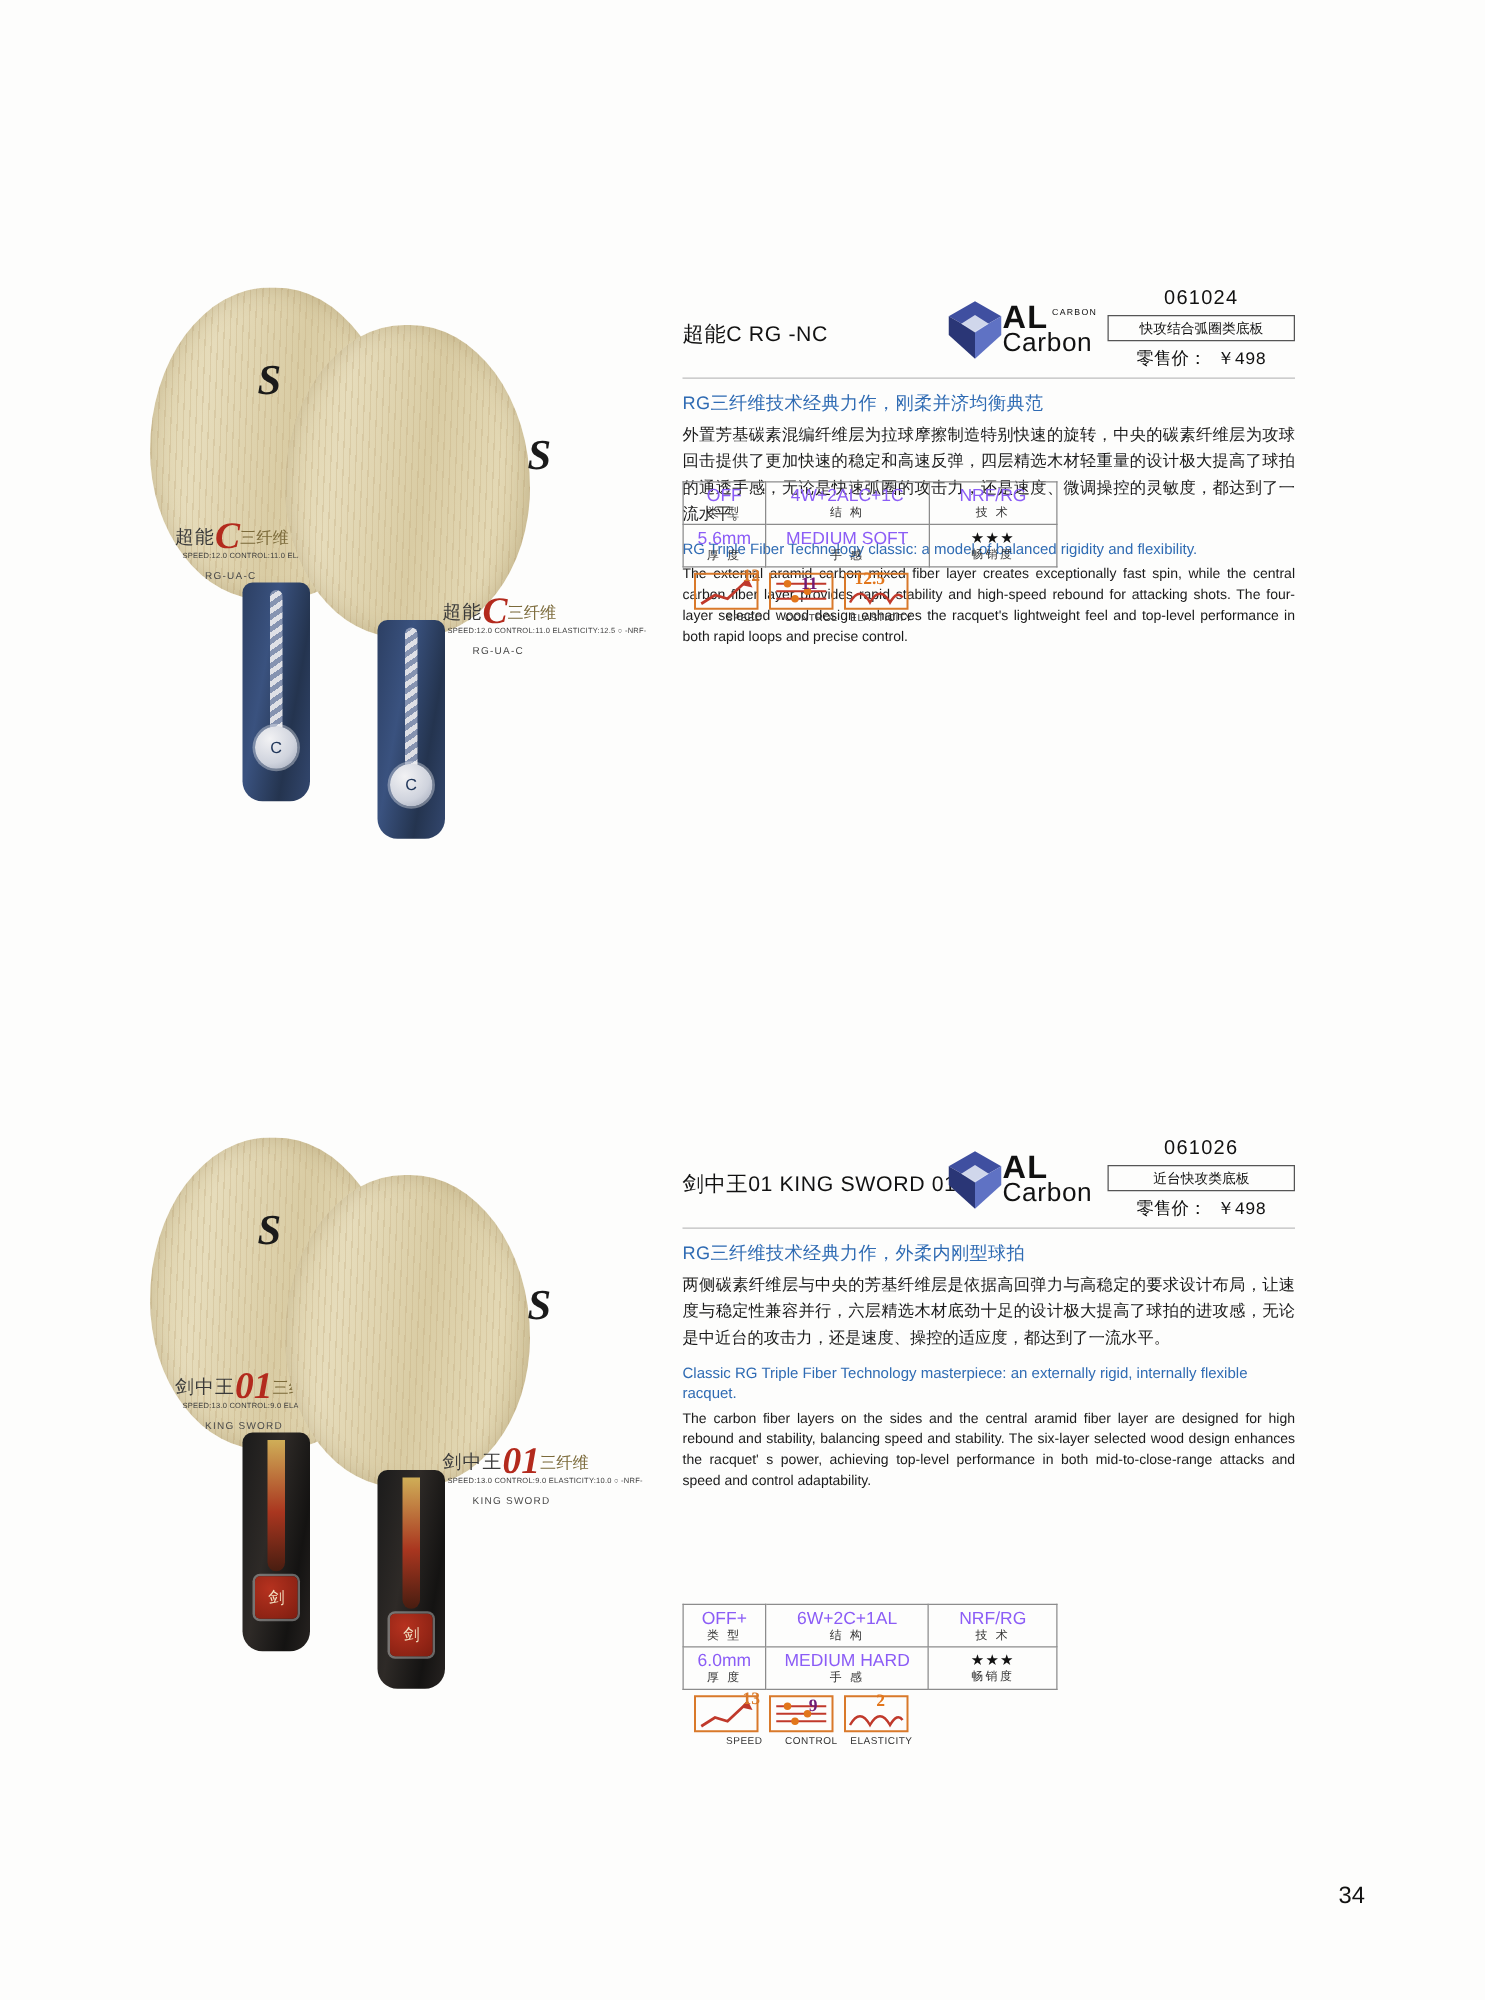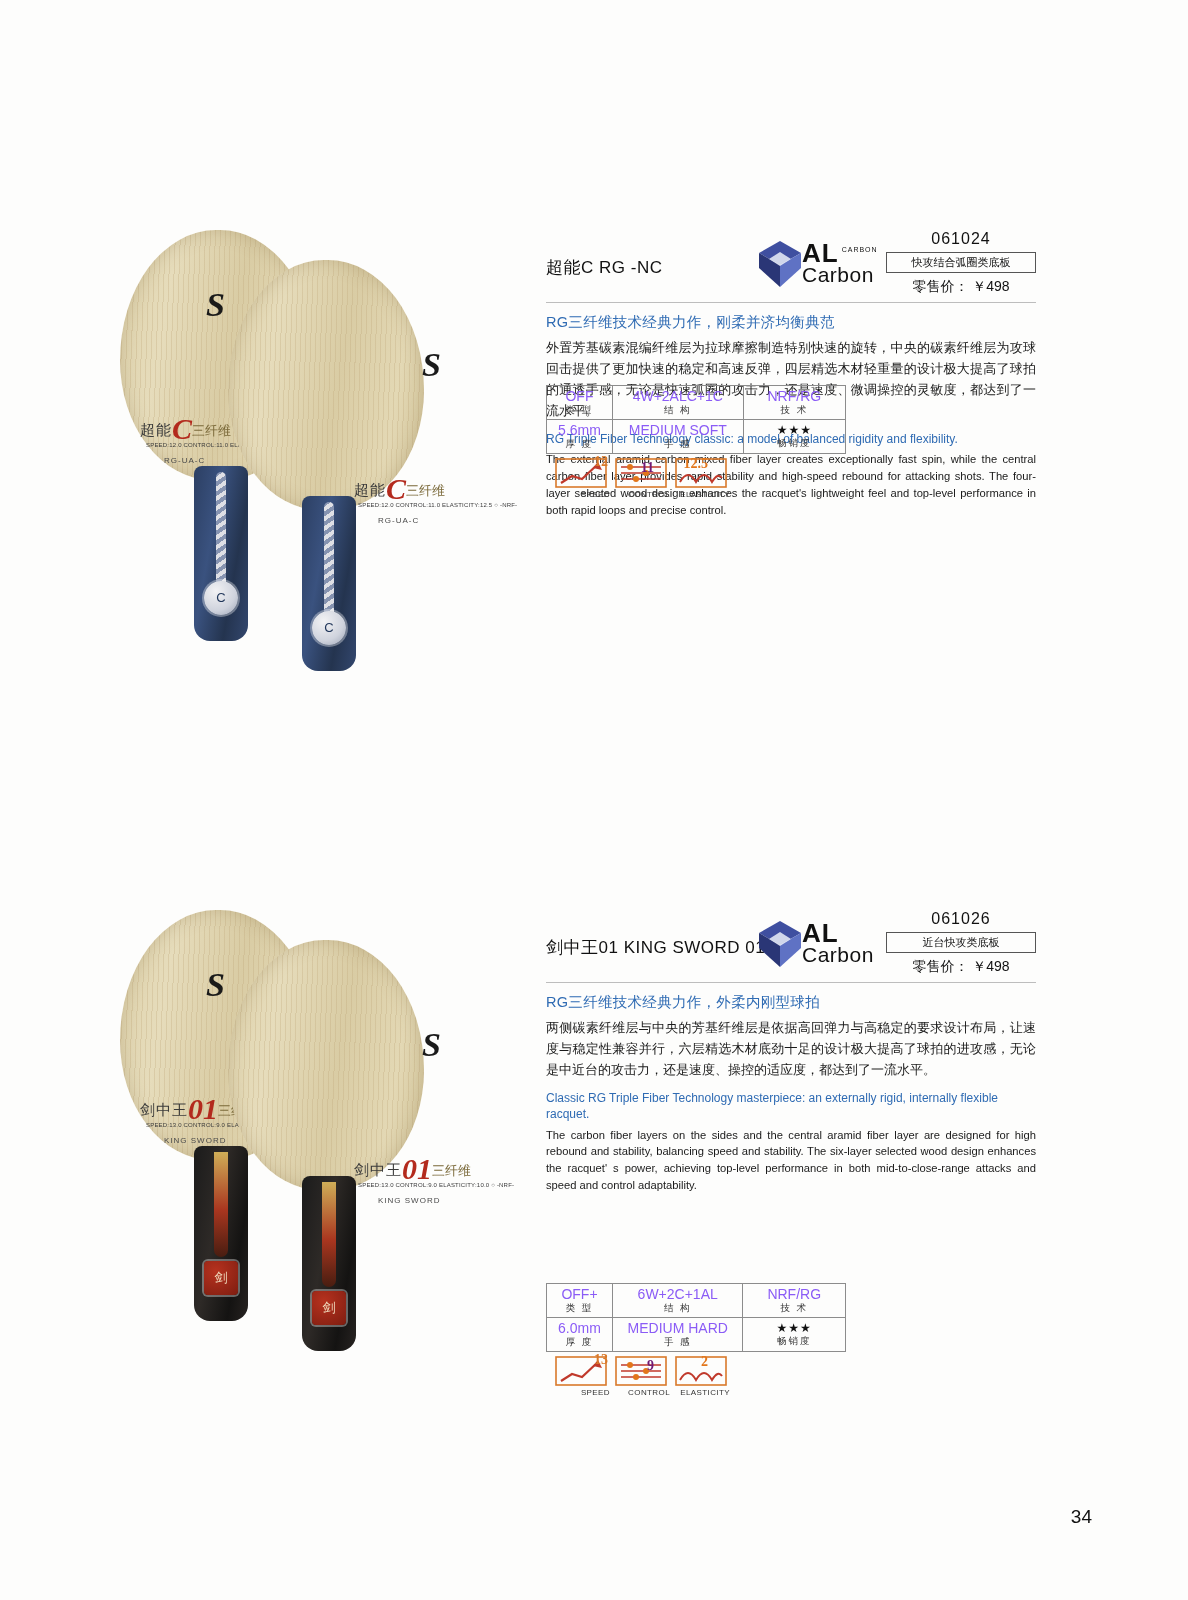--- a/index.html
+++ b/index.html
@@ -129,21 +129,21 @@
   .carbon-word .tag{font-size:7px;color:#111;letter-spacing:1px;position:relative;top:-10px;margin-left:3px;}
   .carbon-word .cb{display:block;font-size:21px;color:#111;margin-top:-6px;letter-spacing:.5px;}
   .code-col{
     position:absolute;right:0;top:0;width:150px;text-align:center;
   }
   .code-num{font-size:16px;color:#111;letter-spacing:1px;}
   .code-chip{
     margin-top:4px;border:1px solid #555;
     font-size:11px;color:#111;padding:2px 4px;white-space:nowrap;
   }
-  .price{margin-top:5px;font-size:14px;color:#111;white-space:nowrap;}
+  .price{margin-top:5px;font-size:14px;color:#111;white-space:nowrap;font-family:Liberation Mono, monospace;}
 
   .hr{height:1px;background:#bdbdbd;margin:6px 0 10px;}
 
   .head-cn{
     font-size:14.5px;color:#2f6bb3;margin-bottom:5px;letter-spacing:.3px;
   }
   .body-cn{
     font-size:13px;color:#1a1a1a;line-height:1.62;text-align:justify;margin-bottom:10px;
   }
   .head-en{

